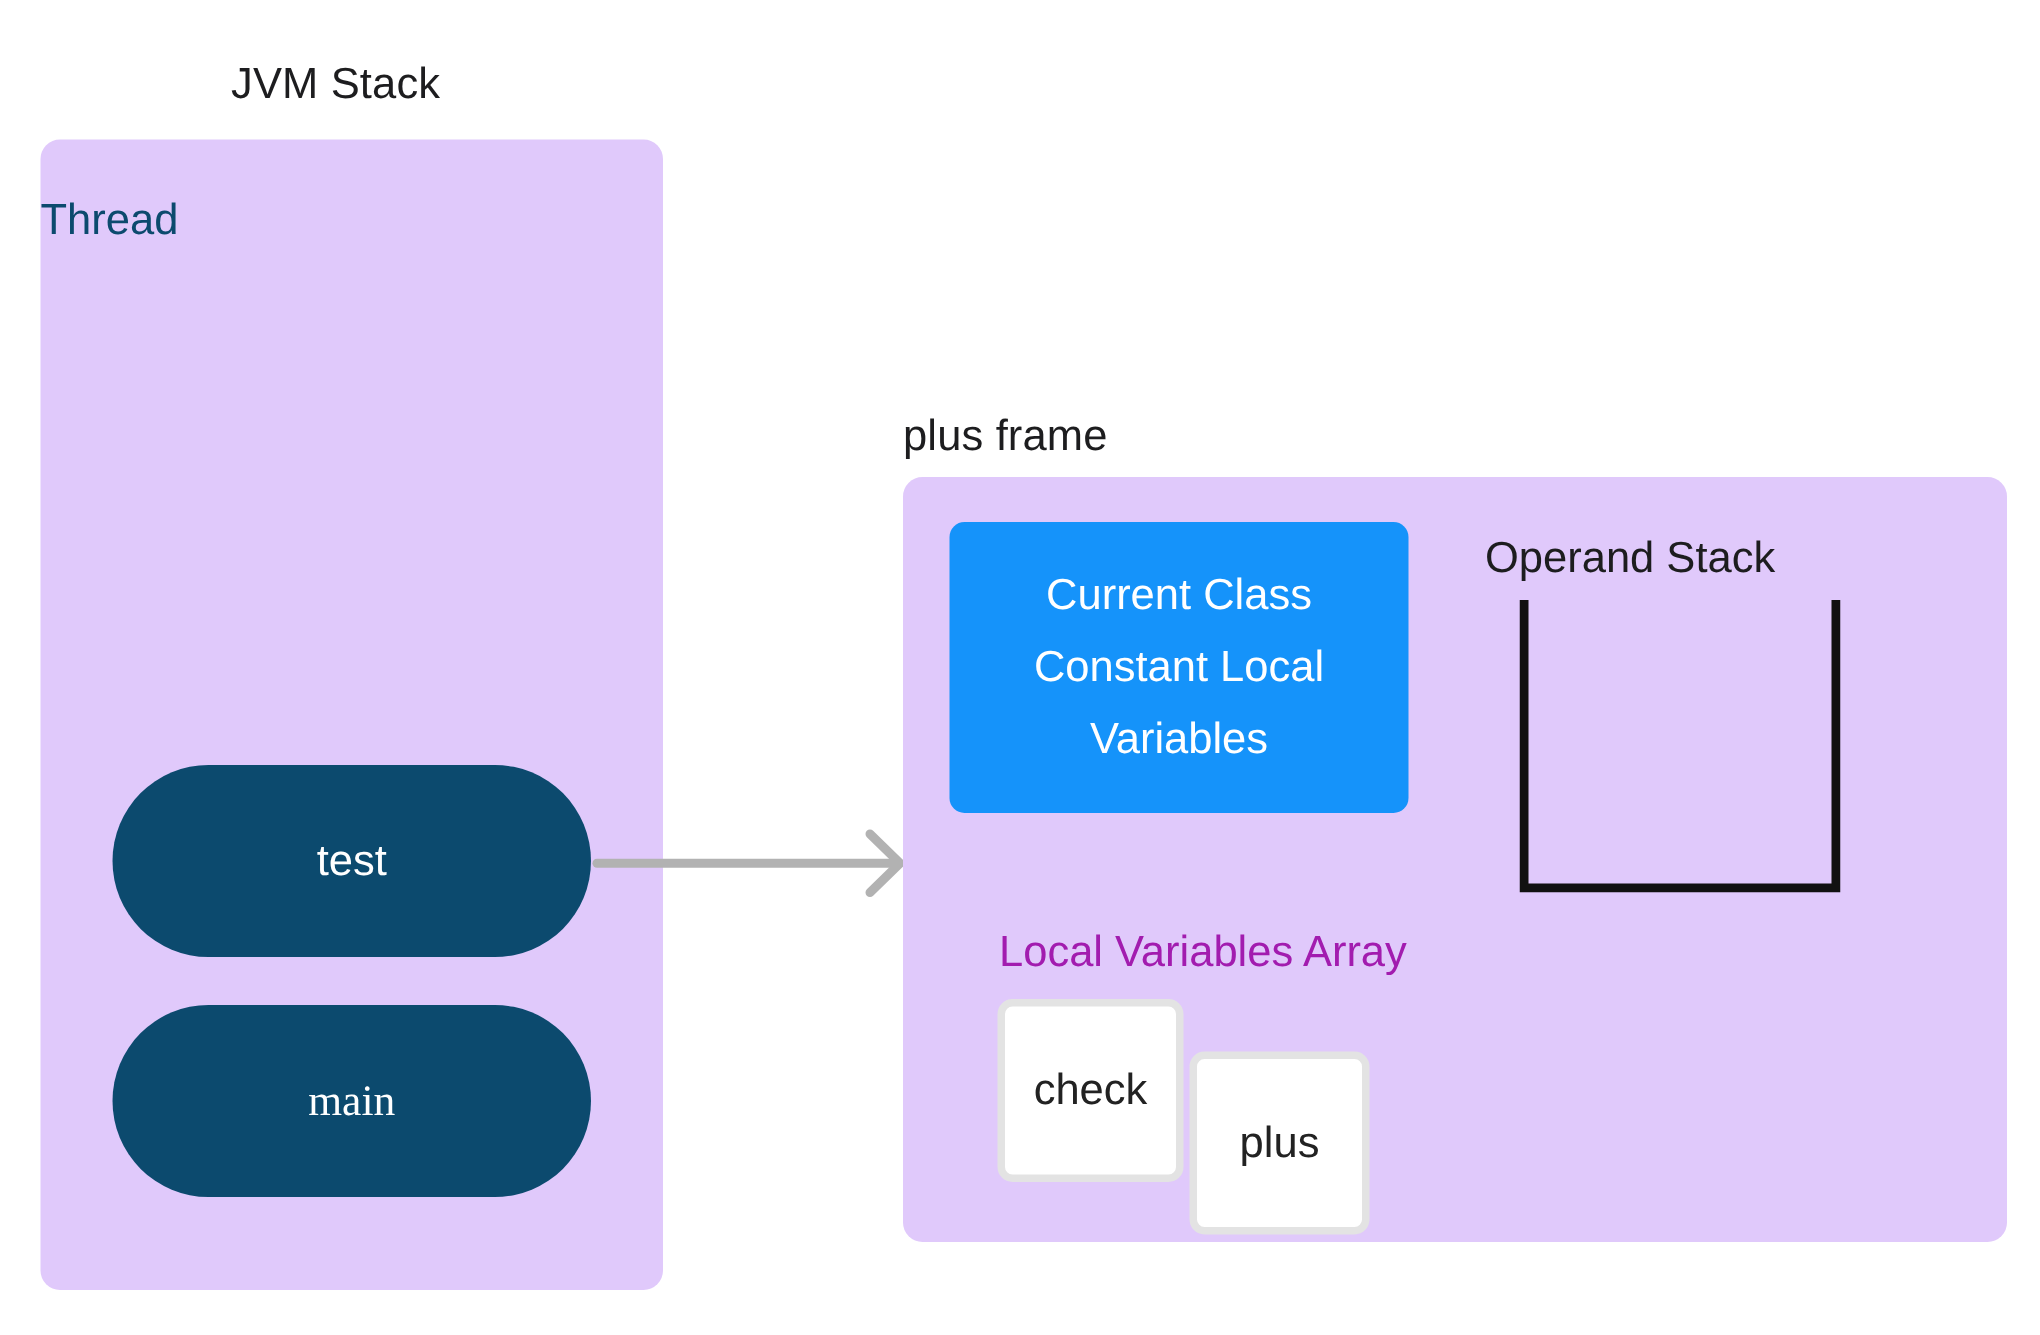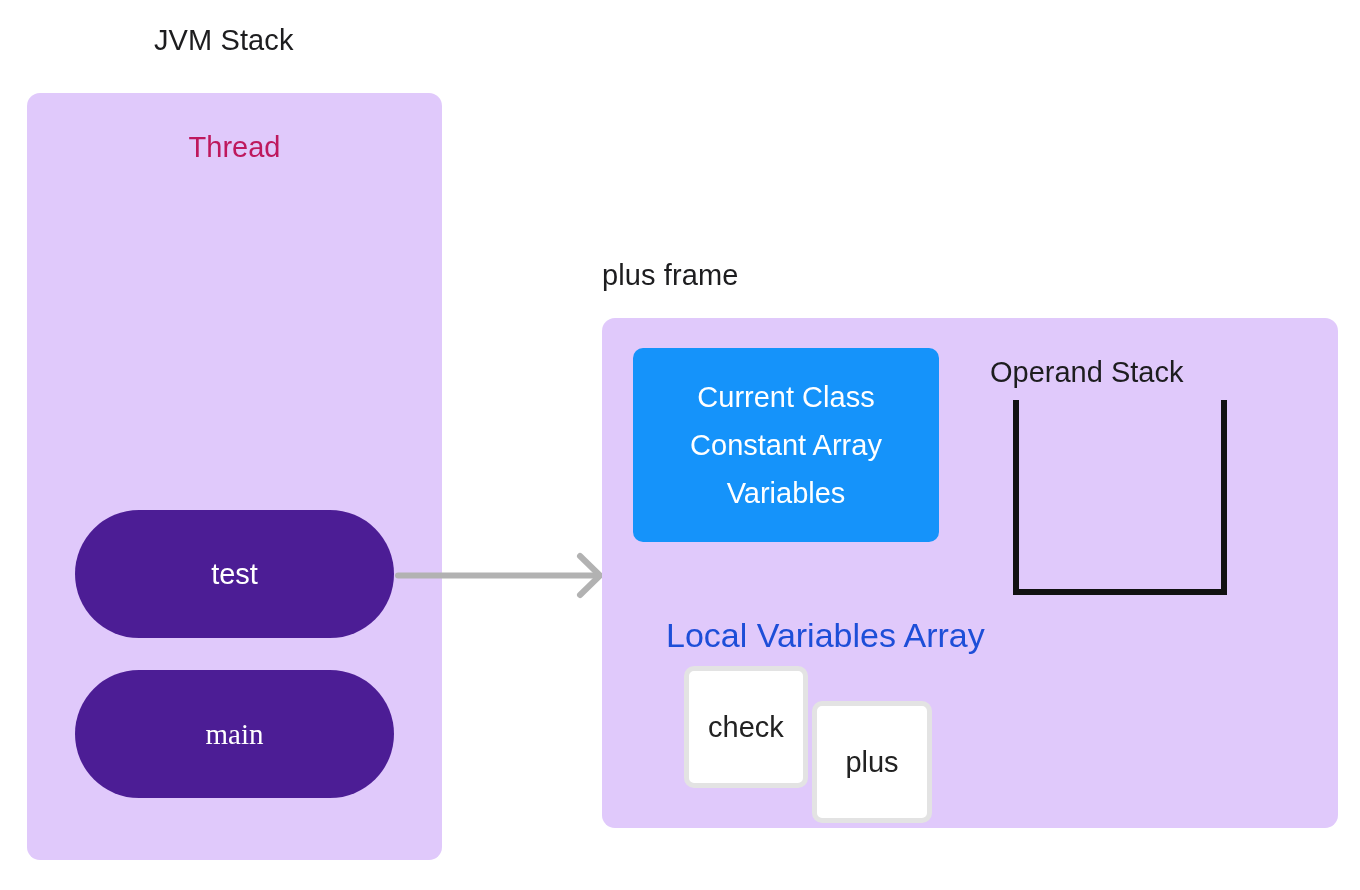--- a/index.html
+++ b/index.html
@@ -26,20 +26,21 @@
   }
 
   
   .label {
     position: absolute;
     color: #1d1d1f;
     font-size: 29px;
     line-height: 34px;
     white-space: nowrap;
     letter-spacing: 0.1px;
+    margin-top: 16px;
   }
 
   
   #jvm-stack-title {
     left: 154px;
     top: 23px;
   }
 
   
   #thread-panel {
@@ -49,33 +50,32 @@
     width: 415px;
     height: 767px;
     background: #E0C9FB;
     border-radius: 13px;
   }
   #thread-label {
     position: absolute;
     left: 0;
     top: 37px;
     width: 415px;
-    text-align: center;
-    color: #be185d;
+    color: #0c4a6e;
     font-size: 29px;
     line-height: 34px;
   }
 
   
   .stack-pill {
     position: absolute;
     left: 48px;
     width: 319px;
     height: 128px;
-    background: #4c1d95;
+    background: #0c4a6e;
     border-radius: 64px;
     display: flex;
     align-items: center;
     justify-content: center;
     color: #ffffff;
     font-size: 29px;
     line-height: 34px;
   }
   #pill-test { top: 417px; }
   #pill-main { top: 577px; font-family: Liberation Serif, serif; }
@@ -143,22 +143,22 @@
     top: 80px;
     width: 214px;
     height: 197px;
   }
 
   
   #local-vars-title {
     position: absolute;
     left: 64px;
     top: 300px;
-    color: #1d4ed8;
-    font-size: 34px;
+    color: #a21caf;
+    font-size: 29px;
     line-height: 34px;
     white-space: nowrap;
   }
   #local-vars-slots {
     position: absolute;
     left: 63px;
     top: 348px;
     display: flex;
     align-items: flex-start;
   }
@@ -168,21 +168,20 @@
     background: #ffffff;
     border: 5px solid #E3E3E3;
     border-radius: 10px;
     box-sizing: border-box;
     display: flex;
     align-items: center;
     justify-content: center;
     color: #222222;
     font-size: 29px;
     line-height: 34px;
-    margin-left: 19px;
   }
   .var-slot + .var-slot {
     margin-left: 4px;
     width: 120px;
     margin-top: 35px;
   }
 </style>
 </head>
 <body>
 
@@ -206,21 +205,21 @@
     <line x1="6" y1="25.5" x2="206" y2="25.5" stroke="#B2B2B2" stroke-width="6" stroke-linecap="round"></line>
     <polyline points="188,6 208,25.5 188,45" fill="none" stroke="#B2B2B2" stroke-width="6" stroke-linecap="round" stroke-linejoin="round"></polyline>
   </svg>
 
   <div class="label" id="test-frame-title">plus frame</div>
 
   <div id="frame-panel">
 
     <div id="constant-pool-box">
       <div class="cp-line">Current Class</div>
-      <div class="cp-line">Constant Array</div>
+      <div class="cp-line">Constant Local</div>
       <div class="cp-line">Variables</div>
     </div>
 
     <div id="operand-stack-title">Operand Stack</div>
 
     <svg id="operand-stack-shape" viewBox="0 0 214 197">
       <polyline points="3,2 3,194 211,194 211,2" fill="none" stroke="#111111" stroke-width="6" stroke-linecap="butt" stroke-linejoin="miter"></polyline>
     </svg>
 
     <div id="local-vars-title">Local Variables Array</div>

